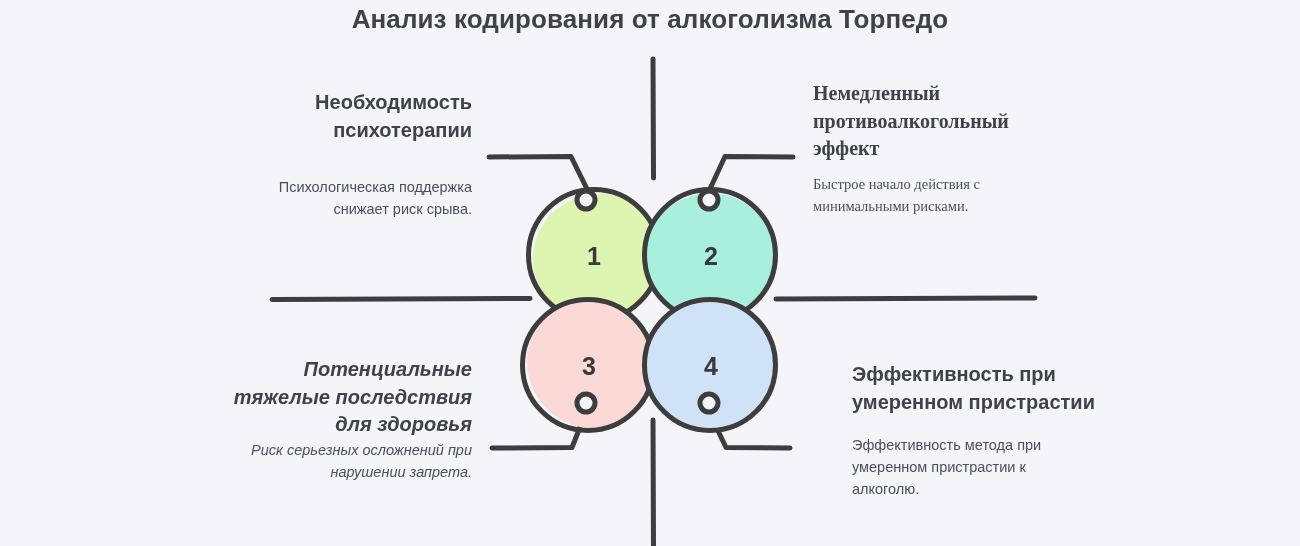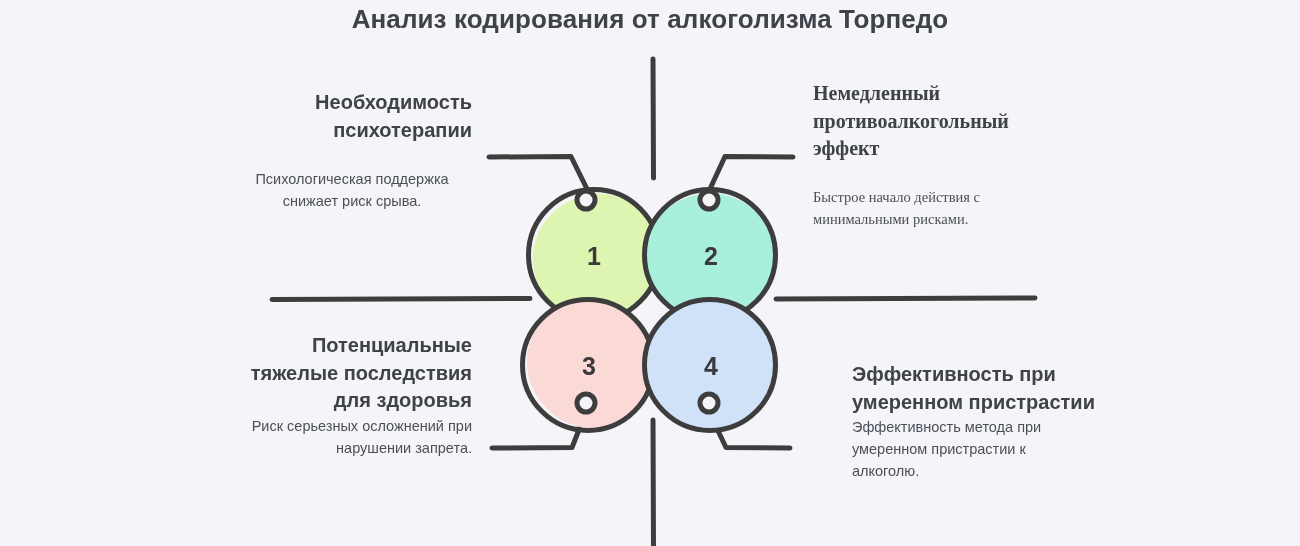--- a/index.html
+++ b/index.html
@@ -62,51 +62,52 @@
     text-align: left;
   }
   
   #quad-1 {
     left: 232px;
     top: 89px;
     width: 240px;
   }
   #quad-1 .q-heading { width: 240px; }
   #quad-1 .q-body {
-    margin-top: 24px;
-    width: 240px;
-    text-align: center;
+    margin-top: 32px;
+    width: 240px;
   }
   
   #quad-2 {
     left: 813px;
     top: 80px;
     width: 252px;
     font-family: Liberation Serif, serif;
   }
   #quad-2 .q-body {
-    margin-top: 23px;
+    margin-top: 10px;
     width: 180px;
   }
   
   #quad-3 {
     left: 232px;
-    top: 332px;
-    width: 240px;
+    top: 356px;
+    width: 240px;
+    font-style: italic;
   }
   #quad-3 .q-body {
     width: 240px;
   }
   
   #quad-4 {
     left: 852px;
     top: 361px;
     width: 250px;
   }
   #quad-4 .q-body {
+    margin-top: 18px;
     width: 205px;
   }
   .circle-number {
     font-family: "Liberation Sans", sans-serif;
     font-size: 25px;
     font-weight: bold;
     fill: #3a3a3a;
   }
 </style>
 </head>

